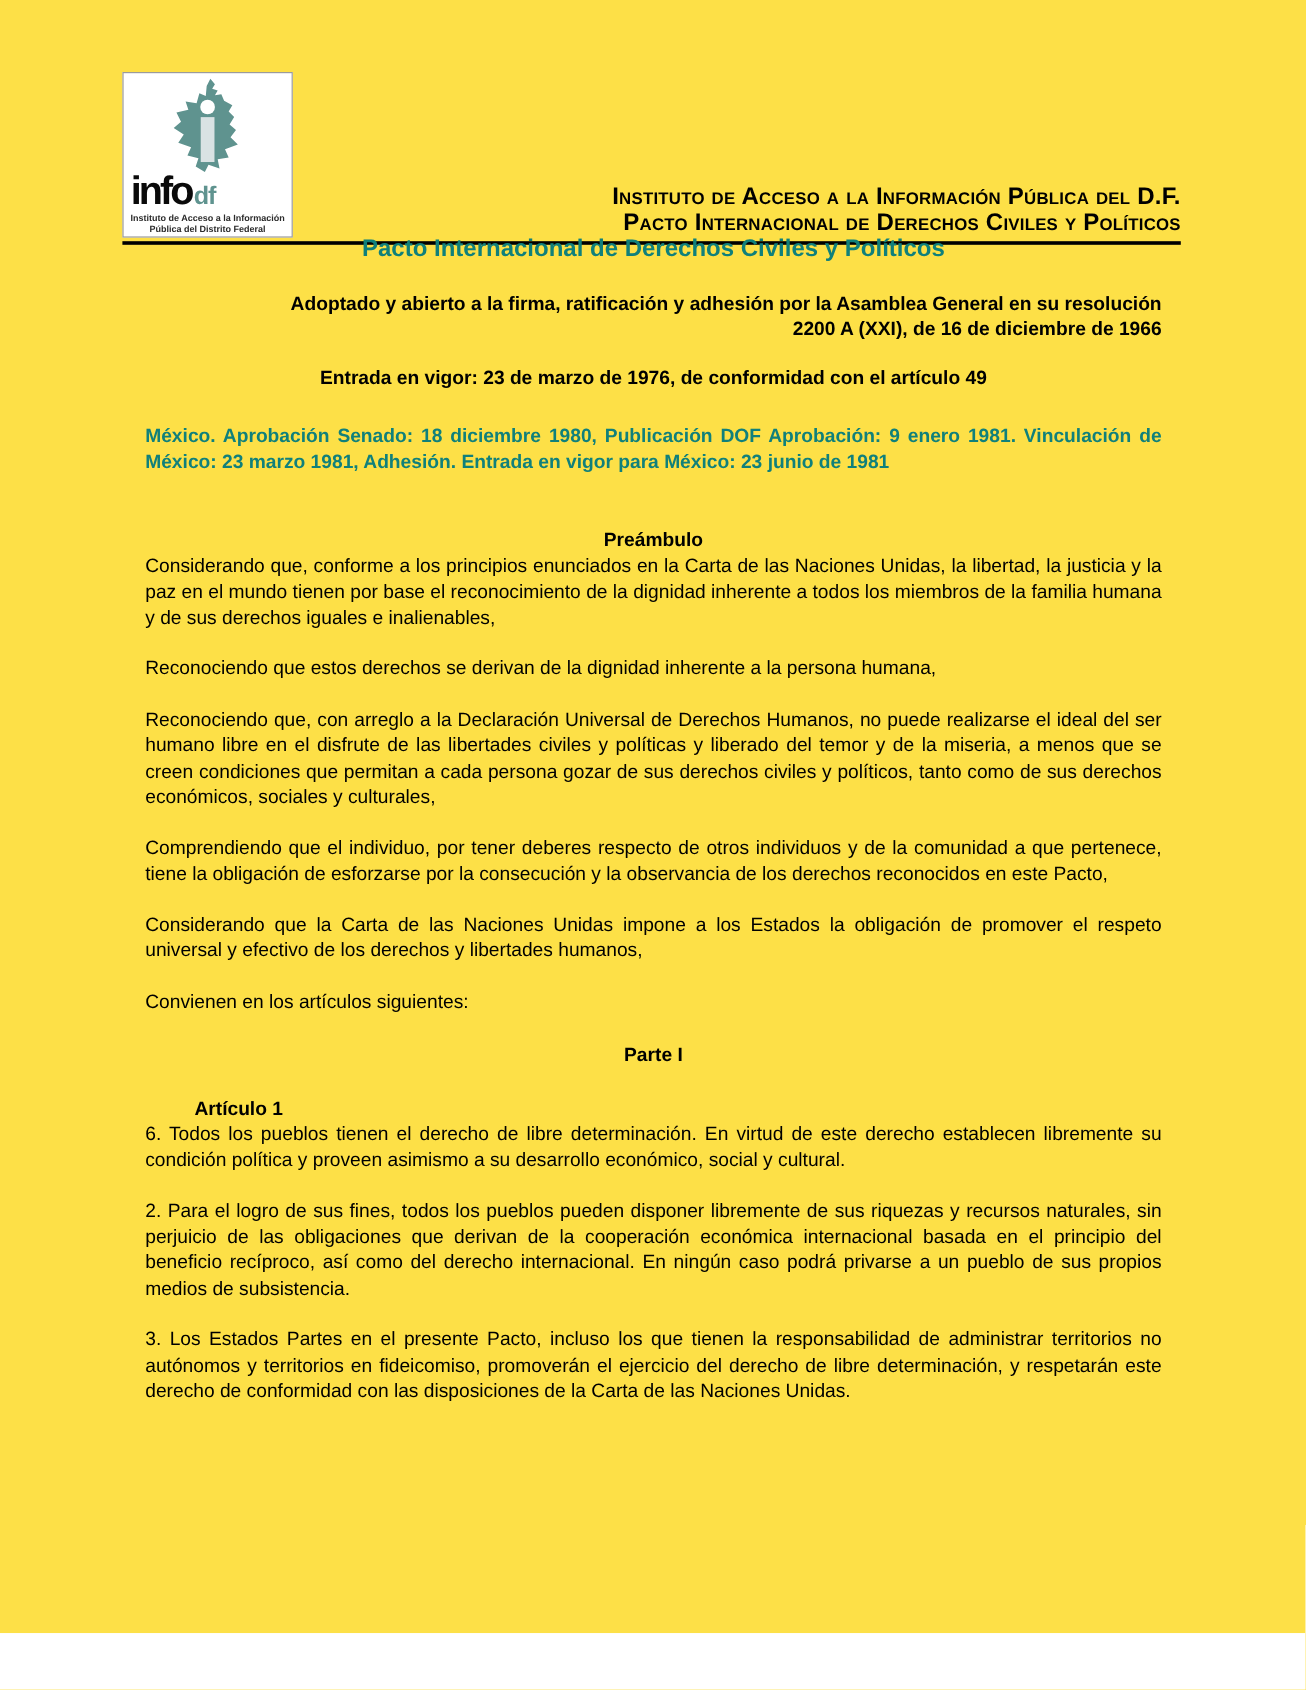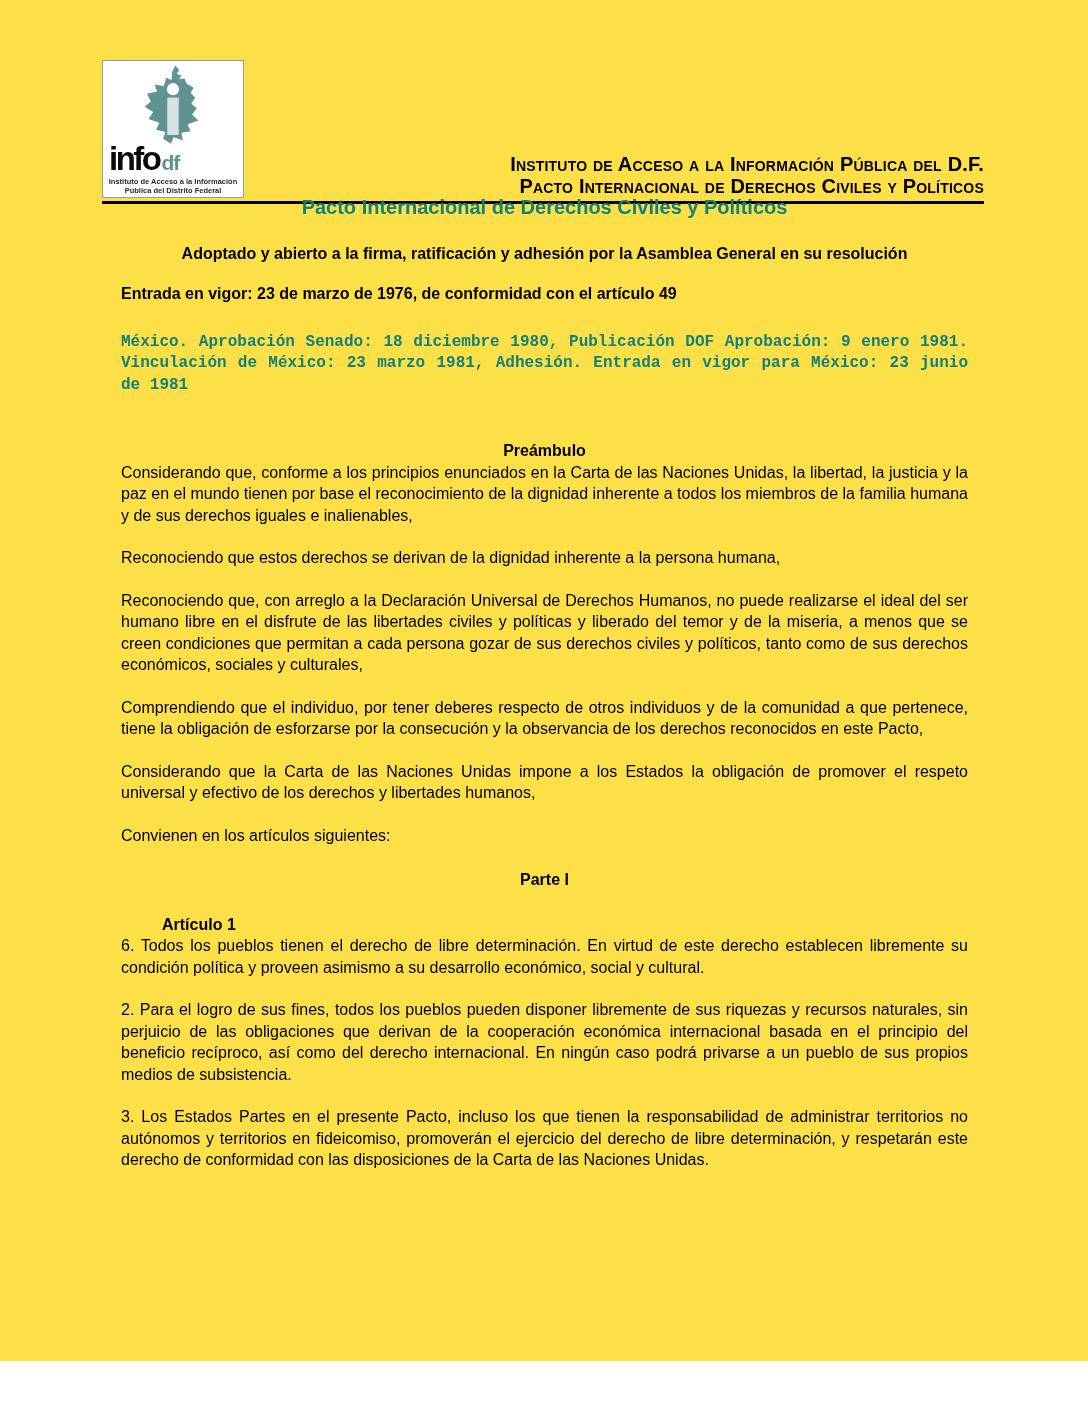--- a/index.html
+++ b/index.html
@@ -88,34 +88,33 @@
   }
   .doc-title{
     margin-top:18px;
     text-align:center;
     font-weight:bold;
     font-size:20px;
     color:var(--accent);
   }
   .adoption{
     margin-top:24px;
-    text-align:center;
+    text-align:right;
     font-weight:bold;
   }
   .entry{
     margin-top:19px;
-    text-align:left;
+    text-align:center;
     font-weight:bold;
   }
   .mexico-note{
     margin-top:27px;
     text-align:justify;
     font-weight:bold;
     color:var(--accent);
-    font-family:Liberation Mono, monospace;
   }
   .preamble-heading{
     margin-top:44px;
     text-align:center;
     font-weight:bold;
   }
   .first-para{margin-top:25px;}
   .para{
     text-align:justify;
     margin-bottom:21px;
@@ -170,20 +169,21 @@
       <div>Pacto Internacional de Derechos Civiles y Políticos</div>
     </div>
   </div>
 
   <div class="content">
 
     <div class="doc-title">Pacto Internacional de Derechos Civiles y Políticos</div>
 
     <div class="adoption">
       <div>Adoptado y abierto a la firma, ratificación y adhesión por la Asamblea General en su resolución</div>
+      <div>2200  A (XXI), de 16 de diciembre de 1966</div>
     </div>
 
     <div class="entry">Entrada en vigor: 23 de marzo de 1976, de conformidad con el artículo 49</div>
 
     <p class="mexico-note">México.  Aprobación Senado: 18 diciembre 1980, Publicación DOF Aprobación: 9 enero 1981. Vinculación de México: 23 marzo 1981, Adhesión. Entrada en vigor para México: 23 junio de 1981</p>
 
     <div class="preamble-heading">Preámbulo</div>
 
     <p class="para">Considerando que, conforme a los principios enunciados en la Carta de las Naciones Unidas, la libertad, la justicia y la paz en el mundo tienen por base el reconocimiento de la dignidad inherente a todos los miembros de la familia humana y de sus derechos iguales e inalienables,</p>
     <p class="para">Reconociendo que estos derechos se derivan de la dignidad inherente a la persona humana,</p>

